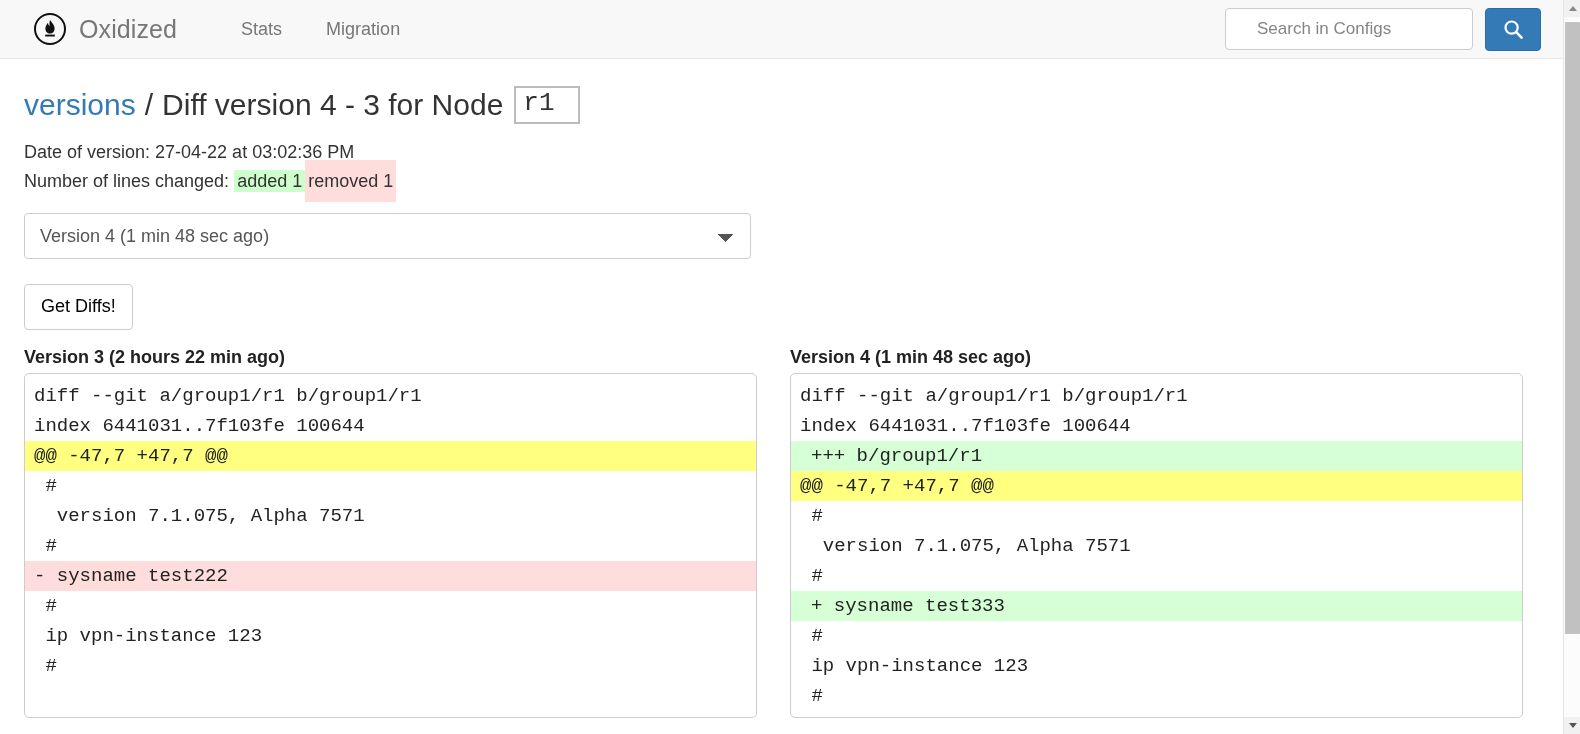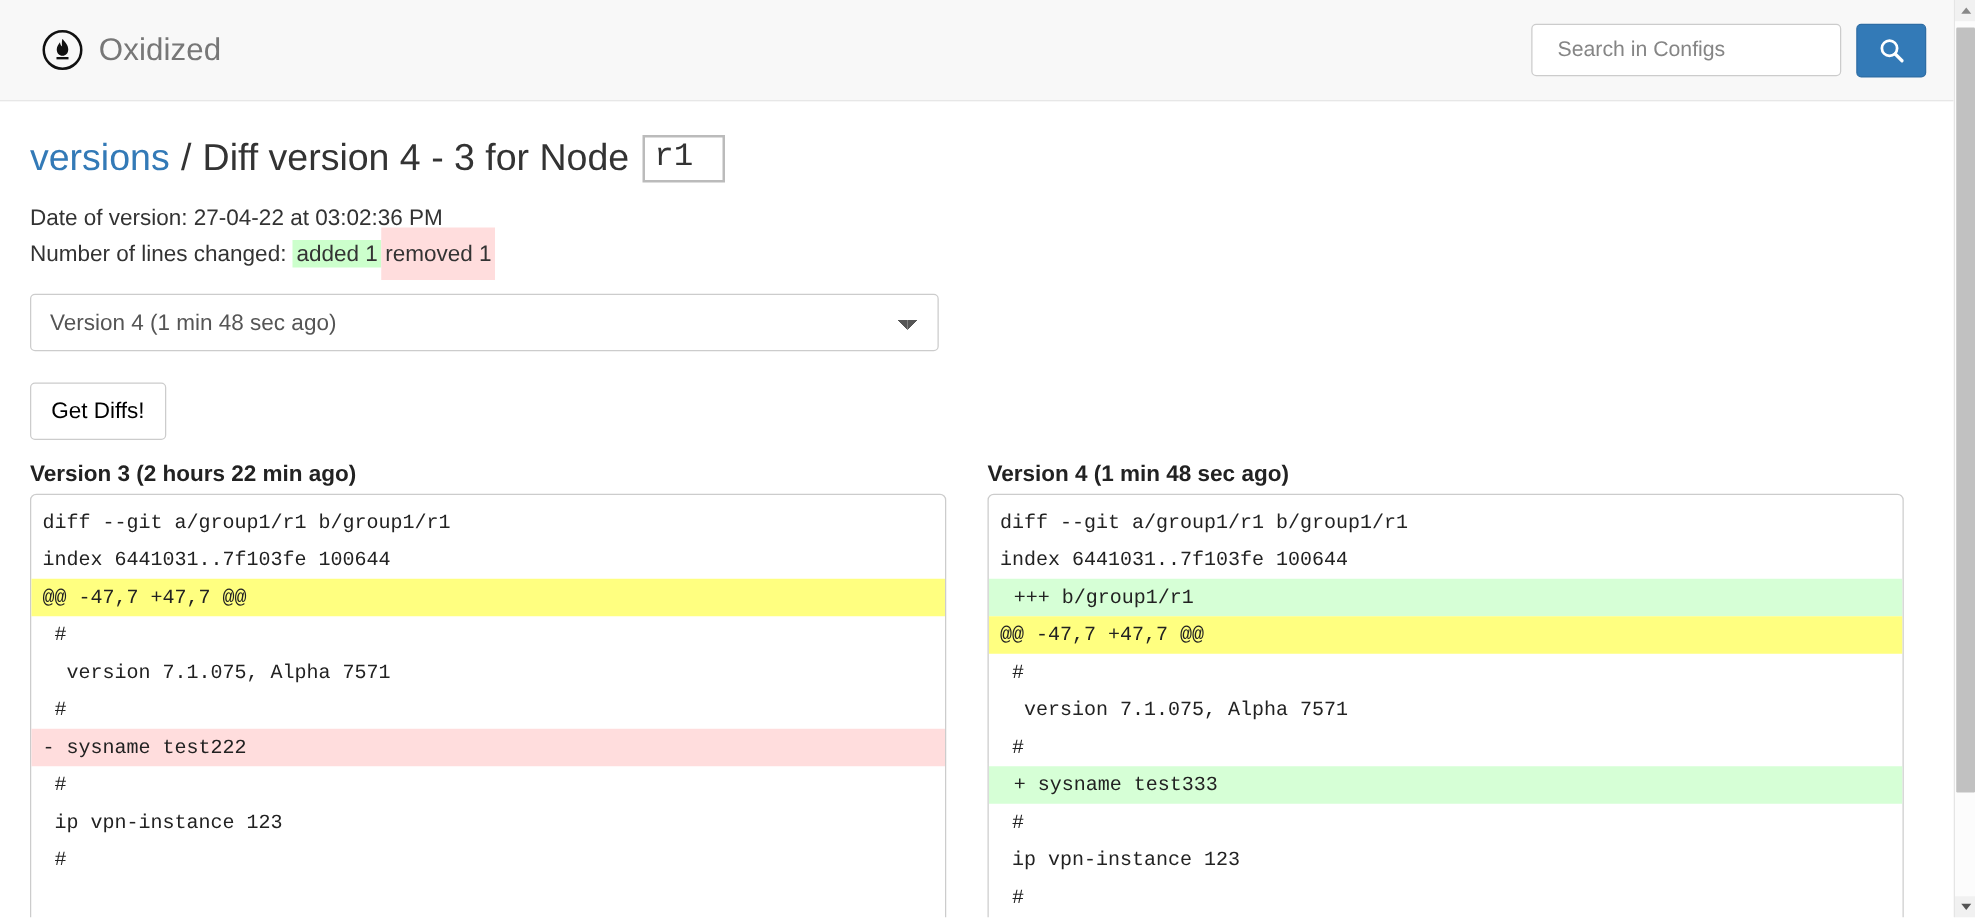--- a/index.html
+++ b/index.html
@@ -24,21 +24,21 @@
     position: absolute;
     left: 0; top: 0;
     width: 1563px;
     height: 734px;
     overflow: hidden;
     background: #fff;
   }
 
   
   .navbar {
-    height: 81px;
+    height: 59px;
     background: #f8f8f8;
     border-bottom: 1px solid #e7e7e7;
     display: flex;
     align-items: center;
     padding: 0 22px 0 34px;
     position: relative;
   }
   .brand {
     display: flex;
     align-items: center;
@@ -80,21 +80,21 @@
   .nav-search {
     margin-left: auto;
     display: flex;
     align-items: center;
   }
   .search-input {
     width: 248px;
     height: 42px;
     border: 1px solid #ccc;
     border-radius: 4px;
-    padding: 6px 20px;
+    padding: 6px 31px;
     font-size: 17px;
     color: #a21caf;
     font-family: "Liberation Sans", sans-serif;
     background: #fff;
     outline: none;
   }
   .search-input::placeholder { color: #858585; }
   .search-btn {
     margin-left: 12px;
     width: 56px; height: 43px;
@@ -213,21 +213,21 @@
   .diff-box {
     border: 1px solid #ccc;
     border-radius: 5px;
     background: #fff;
     height: 345px;
     overflow: hidden;
     padding: 7px 0 0 0;
   }
   .diff-line {
     font-family: "Liberation Mono", monospace;
-    font-size: 16px;
+    font-size: 19px;
     line-height: 30px;
     color: #222;
     white-space: pre;
     padding-left: 9px;
   }
   .diff-line.add { background: #d6ffd6; padding-left: 20px; }
   .diff-line.del { background: #fdd; }
   .diff-line.hunk { background: #ffff80; }
 
   
@@ -276,20 +276,28 @@
       <a class="brand" href="#">
         <span class="brand-mark">
           <svg width="18" height="20" viewBox="0 0 18 20" aria-hidden="true">
             <path d="M9 1 C11.4 4.2 13.6 6.2 13.6 9.6 C13.6 12.6 11.6 14.6 9 14.6 C6.4 14.6 4.4 12.6 4.4 9.6 C4.4 7.3 5.6 5.6 7 3.8 C7.1 5.6 7.9 6.6 8.7 7.2 C8.4 5.2 8.3 3 9 1 Z" fill="#111"></path>
             <rect x="4.2" y="15.6" width="9.6" height="1.9" fill="#111"></rect>
           </svg>
         </span>
         <span class="brand-text">Oxidized</span>
       </a>
 
+      <ul class="nav-links">
+        <li>
+          <a href="#">Stats</a>
+        </li>
+        <li>
+          <a href="#">Migration</a>
+        </li>
+      </ul>
 
       <div class="nav-search">
         <input class="search-input" type="text" placeholder="Search in Configs" style="">
         <button class="search-btn" type="button">
           <span>
             <svg width="21" height="21" viewBox="0 0 21 21" aria-hidden="true">
               <circle cx="8.6" cy="8.6" r="6.1" fill="none" stroke="#fff" stroke-width="2.2"></circle>
               <line x1="13.2" y1="13.2" x2="18.6" y2="18.6" stroke="#fff" stroke-width="2.6" stroke-linecap="round"></line>
             </svg>
           </span>

